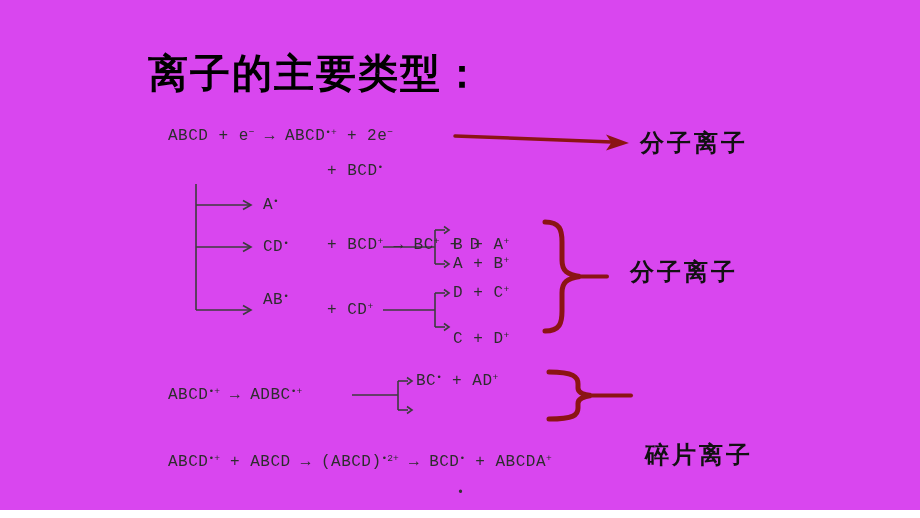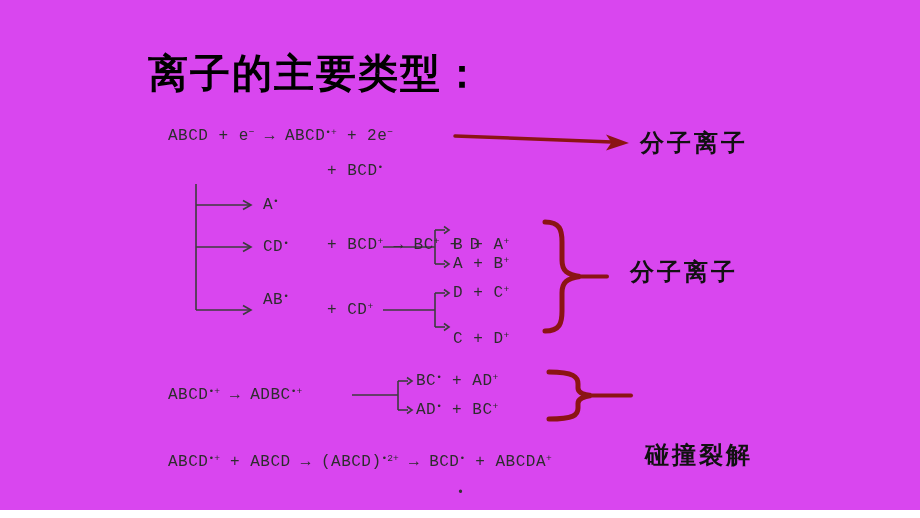--- a/index.html
+++ b/index.html
@@ -122,23 +122,22 @@
   <div class="eq" style="left:453px;top:230px;margin-top:15px;">B + A<sup>+</sup></div>
   <div class="eq" style="left:453px;top:264px;">A + B<sup>+</sup></div>
 
   <div class="eq" style="left:263px;top:300px;">AB<sup>•</sup></div>
   <div class="eq" style="left:327px;top:310px;">+ CD<sup>+</sup></div>
   <div class="eq" style="left:453px;top:293px;">D + C<sup>+</sup></div>
   <div class="eq" style="left:453px;top:329px;margin-top:10px;">C + D<sup>+</sup></div>
 
   <div class="eq" style="left:168px;top:395px;">ABCD<sup>•+</sup> → ADBC<sup>•+</sup></div>
   <div class="eq" style="left:416px;top:381px;text-align:center;">BC<sup>•</sup> + AD<sup>+</sup></div>
-  <div class="eq" style="left:416px;top:410px;">AD<sup>•</sup> + BC<sup>+</sup></div>
 
   <div class="eq" style="left:168px;top:462px;">ABCD<sup>•+</sup> + ABCD → (ABCD)<sup>•2+</sup> → BCD<sup>•</sup> + ABCDA<sup>+</sup></div>
 
   <div class="cn" style="left:640px;top:143px;">分子离子</div>
   <div class="cn" style="left:630px;top:272px;">分子离子</div>
-  <div class="cn" style="left:645px;top:455px;">碰撞裂解</div>
+  <div class="cn" style="left:645px;top:455px;">碎片离子</div>
 
   <div class="dot" style="left:458px;top:486px;">.</div>
 
 </div>
 
 </body></html>

